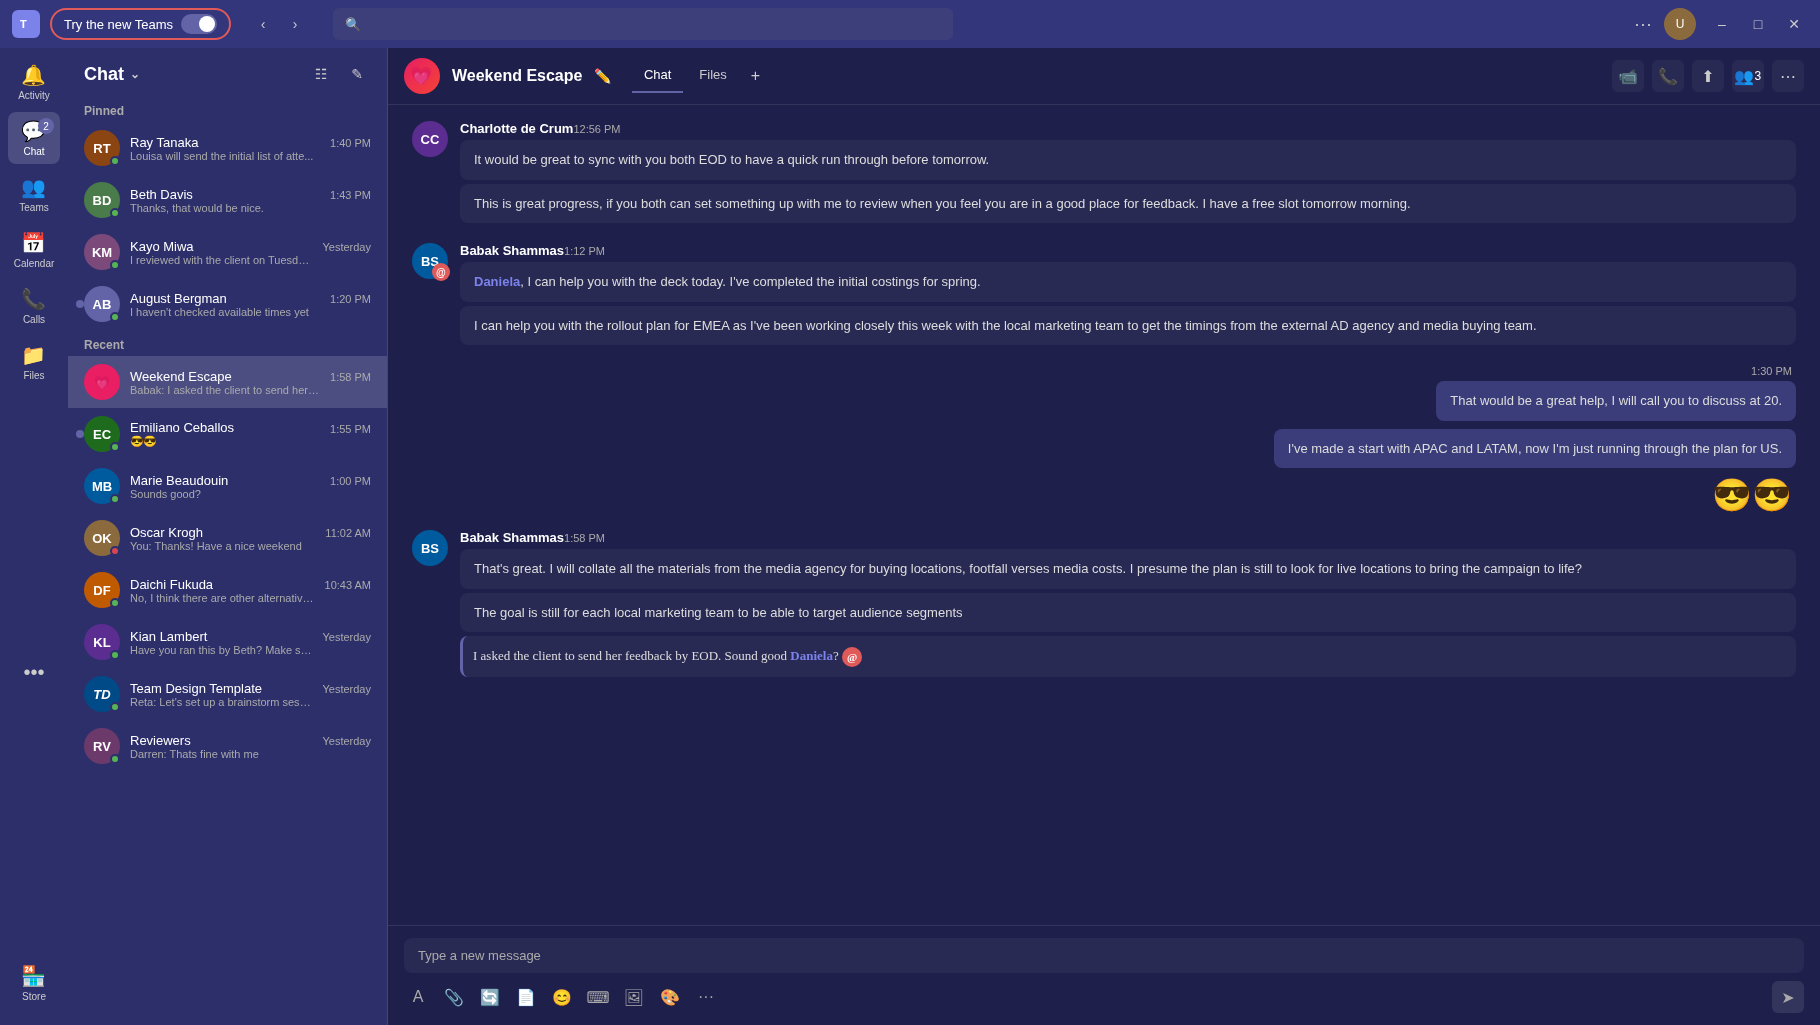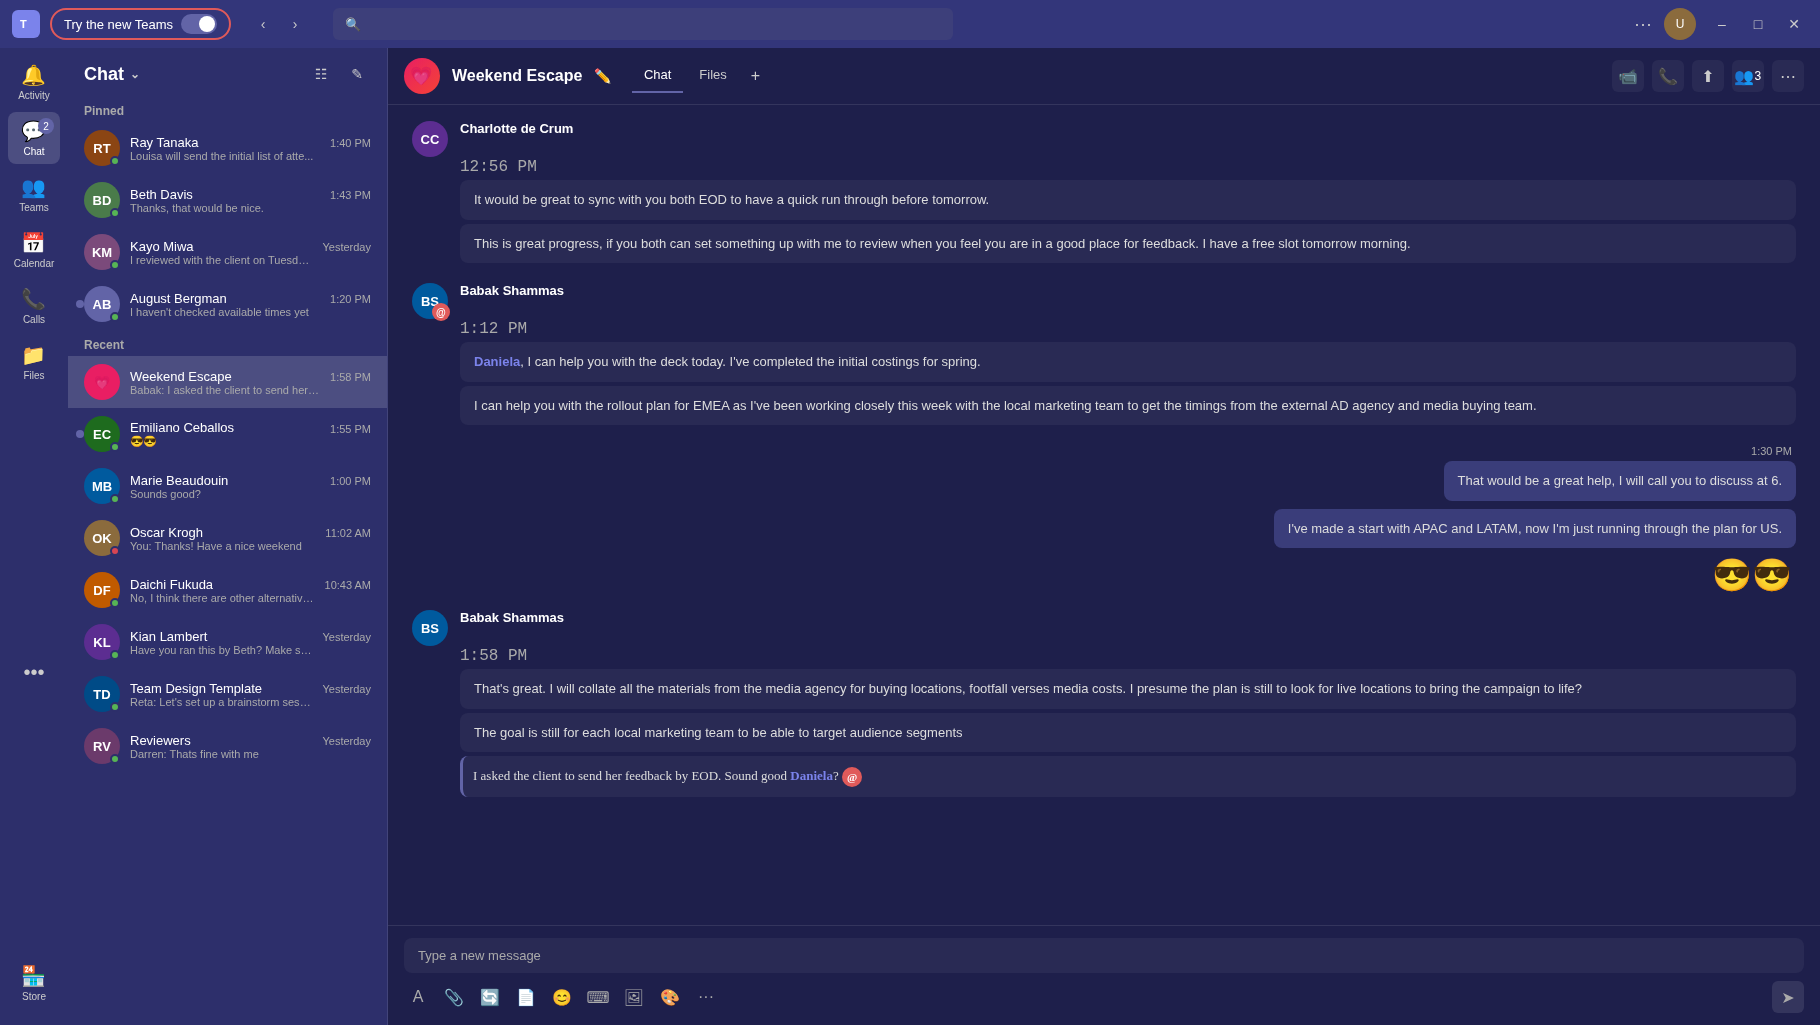--- a/index.html
+++ b/index.html
@@ -84,23 +84,23 @@
     .conv-actions { margin-left: auto; display: flex; gap: 8px; }
     .conv-action-btn { width: 32px; height: 32px; border-radius: 6px; display: flex; align-items: center; justify-content: center; color: #ccc; cursor: pointer; font-size: 16px; background: rgba(255,255,255,0.05); }
 
     
     .messages-area { flex: 1; overflow-y: auto; padding: 16px 24px; display: flex; flex-direction: column; gap: 16px; }
     .messages-area::-webkit-scrollbar { width: 4px; }
     .messages-area::-webkit-scrollbar-thumb { background: rgba(255,255,255,0.2); border-radius: 2px; }
     .message-group { display: flex; gap: 12px; }
     .msg-avatar { width: 36px; height: 36px; border-radius: 50%; flex-shrink: 0; display: flex; align-items: center; justify-content: center; color: white; font-size: 13px; font-weight: 600; }
     .msg-content { flex: 1; }
-    .msg-header { display: flex; align-items: baseline; gap: 22px; margin-bottom: 4px; flex-direction: column; }
+    .msg-header { display: flex; align-items: baseline; gap: 0; margin-bottom: 4px; }
     .msg-name { color: white; font-size: 13px; font-weight: 600; }
-    .msg-time { color: #aaa; font-size: 16px; font-family: Liberation Mono, monospace; }
+    .msg-time { color: #aaa; font-size: 11px; }
     .msg-bubble { background: rgba(255,255,255,0.05); border-radius: 8px; padding: 10px 14px; color: #ddd; font-size: 13px; line-height: 1.5; margin-bottom: 4px; }
     .msg-bubble.own { background: #3a3d7a; margin-left: auto; max-width: 580px; }
     .mention { color: #7b83eb; font-weight: 600; }
 
     
     .message-input-area { border-top: 1px solid rgba(255,255,255,0.1); padding: 12px 16px; }
     .input-box { background: rgba(255,255,255,0.05); border-radius: 8px; padding: 10px 14px; color: #aaa; font-size: 13px; margin-bottom: 8px; }
     .input-toolbar { display: flex; align-items: center; gap: 8px; }
     .input-tool-btn { width: 28px; height: 28px; display: flex; align-items: center; justify-content: center; color: #aaa; cursor: pointer; font-size: 16px; border-radius: 4px; }
     .send-btn { margin-left: auto; width: 32px; height: 32px; background: rgba(255,255,255,0.1); border-radius: 6px; display: flex; align-items: center; justify-content: center; color: #aaa; cursor: pointer; font-size: 16px; }
@@ -314,21 +314,21 @@
       <span class="status-dot online"></span>
     </div>
     <div class="chat-info">
       <div class="chat-name">Kian Lambert</div>
       <div class="chat-preview">Have you ran this by Beth? Make sure she is...</div>
     </div>
     <span class="chat-time">Yesterday</span>
 
   </div>
           <div class="chat-item">
-    <div class="chat-avatar" style="background:#004b87;">
+    <div class="chat-avatar" style="background:#004b87;font-style:italic;">
       TD
       <span class="status-dot online"></span>
     </div>
     <div class="chat-info">
       <div class="chat-name">Team Design Template</div>
       <div class="chat-preview">Reta: Let's set up a brainstorm session for...</div>
     </div>
     <span class="chat-time">Yesterday</span>
 
   </div>
@@ -391,21 +391,21 @@
     <div class="msg-header">
       <span class="msg-name">Babak Shammas</span>
       <span class="msg-time">1:12 PM</span>
     </div>
     <div class="msg-bubble"><span class="mention">Daniela</span>, I can help you with the deck today. I've completed the initial costings for spring.</div>
     <div class="msg-bubble">I can help you with the rollout plan for EMEA as I've been working closely this week with the local marketing team to get the timings from the external AD agency and media buying team.</div>
   </div>
 </div>
         <div style="display: flex; flex-direction: column; align-items: flex-end; gap: 4px;">
   <div style="color:#aaa;font-size:11px;margin-right:4px;">1:30 PM</div>
-  <div class="msg-bubble own">That would be a great help, I will call you to discuss at 6.</div>
+  <div class="msg-bubble own">That would be a great help, I will call you to discuss at 20.</div>
   <div class="msg-bubble own">I've made a start with APAC and LATAM, now I'm just running through the plan for US.</div>
   <div style="font-size:32px;margin-right:4px;">😎😎</div>
 </div>
         <div class="message-group">
   <div class="msg-avatar" style="background:#005a9e;">BS</div>
   <div class="msg-content">
     <div class="msg-header">
       <span class="msg-name">Babak Shammas</span>
       <span class="msg-time">1:58 PM</span>
     </div>

